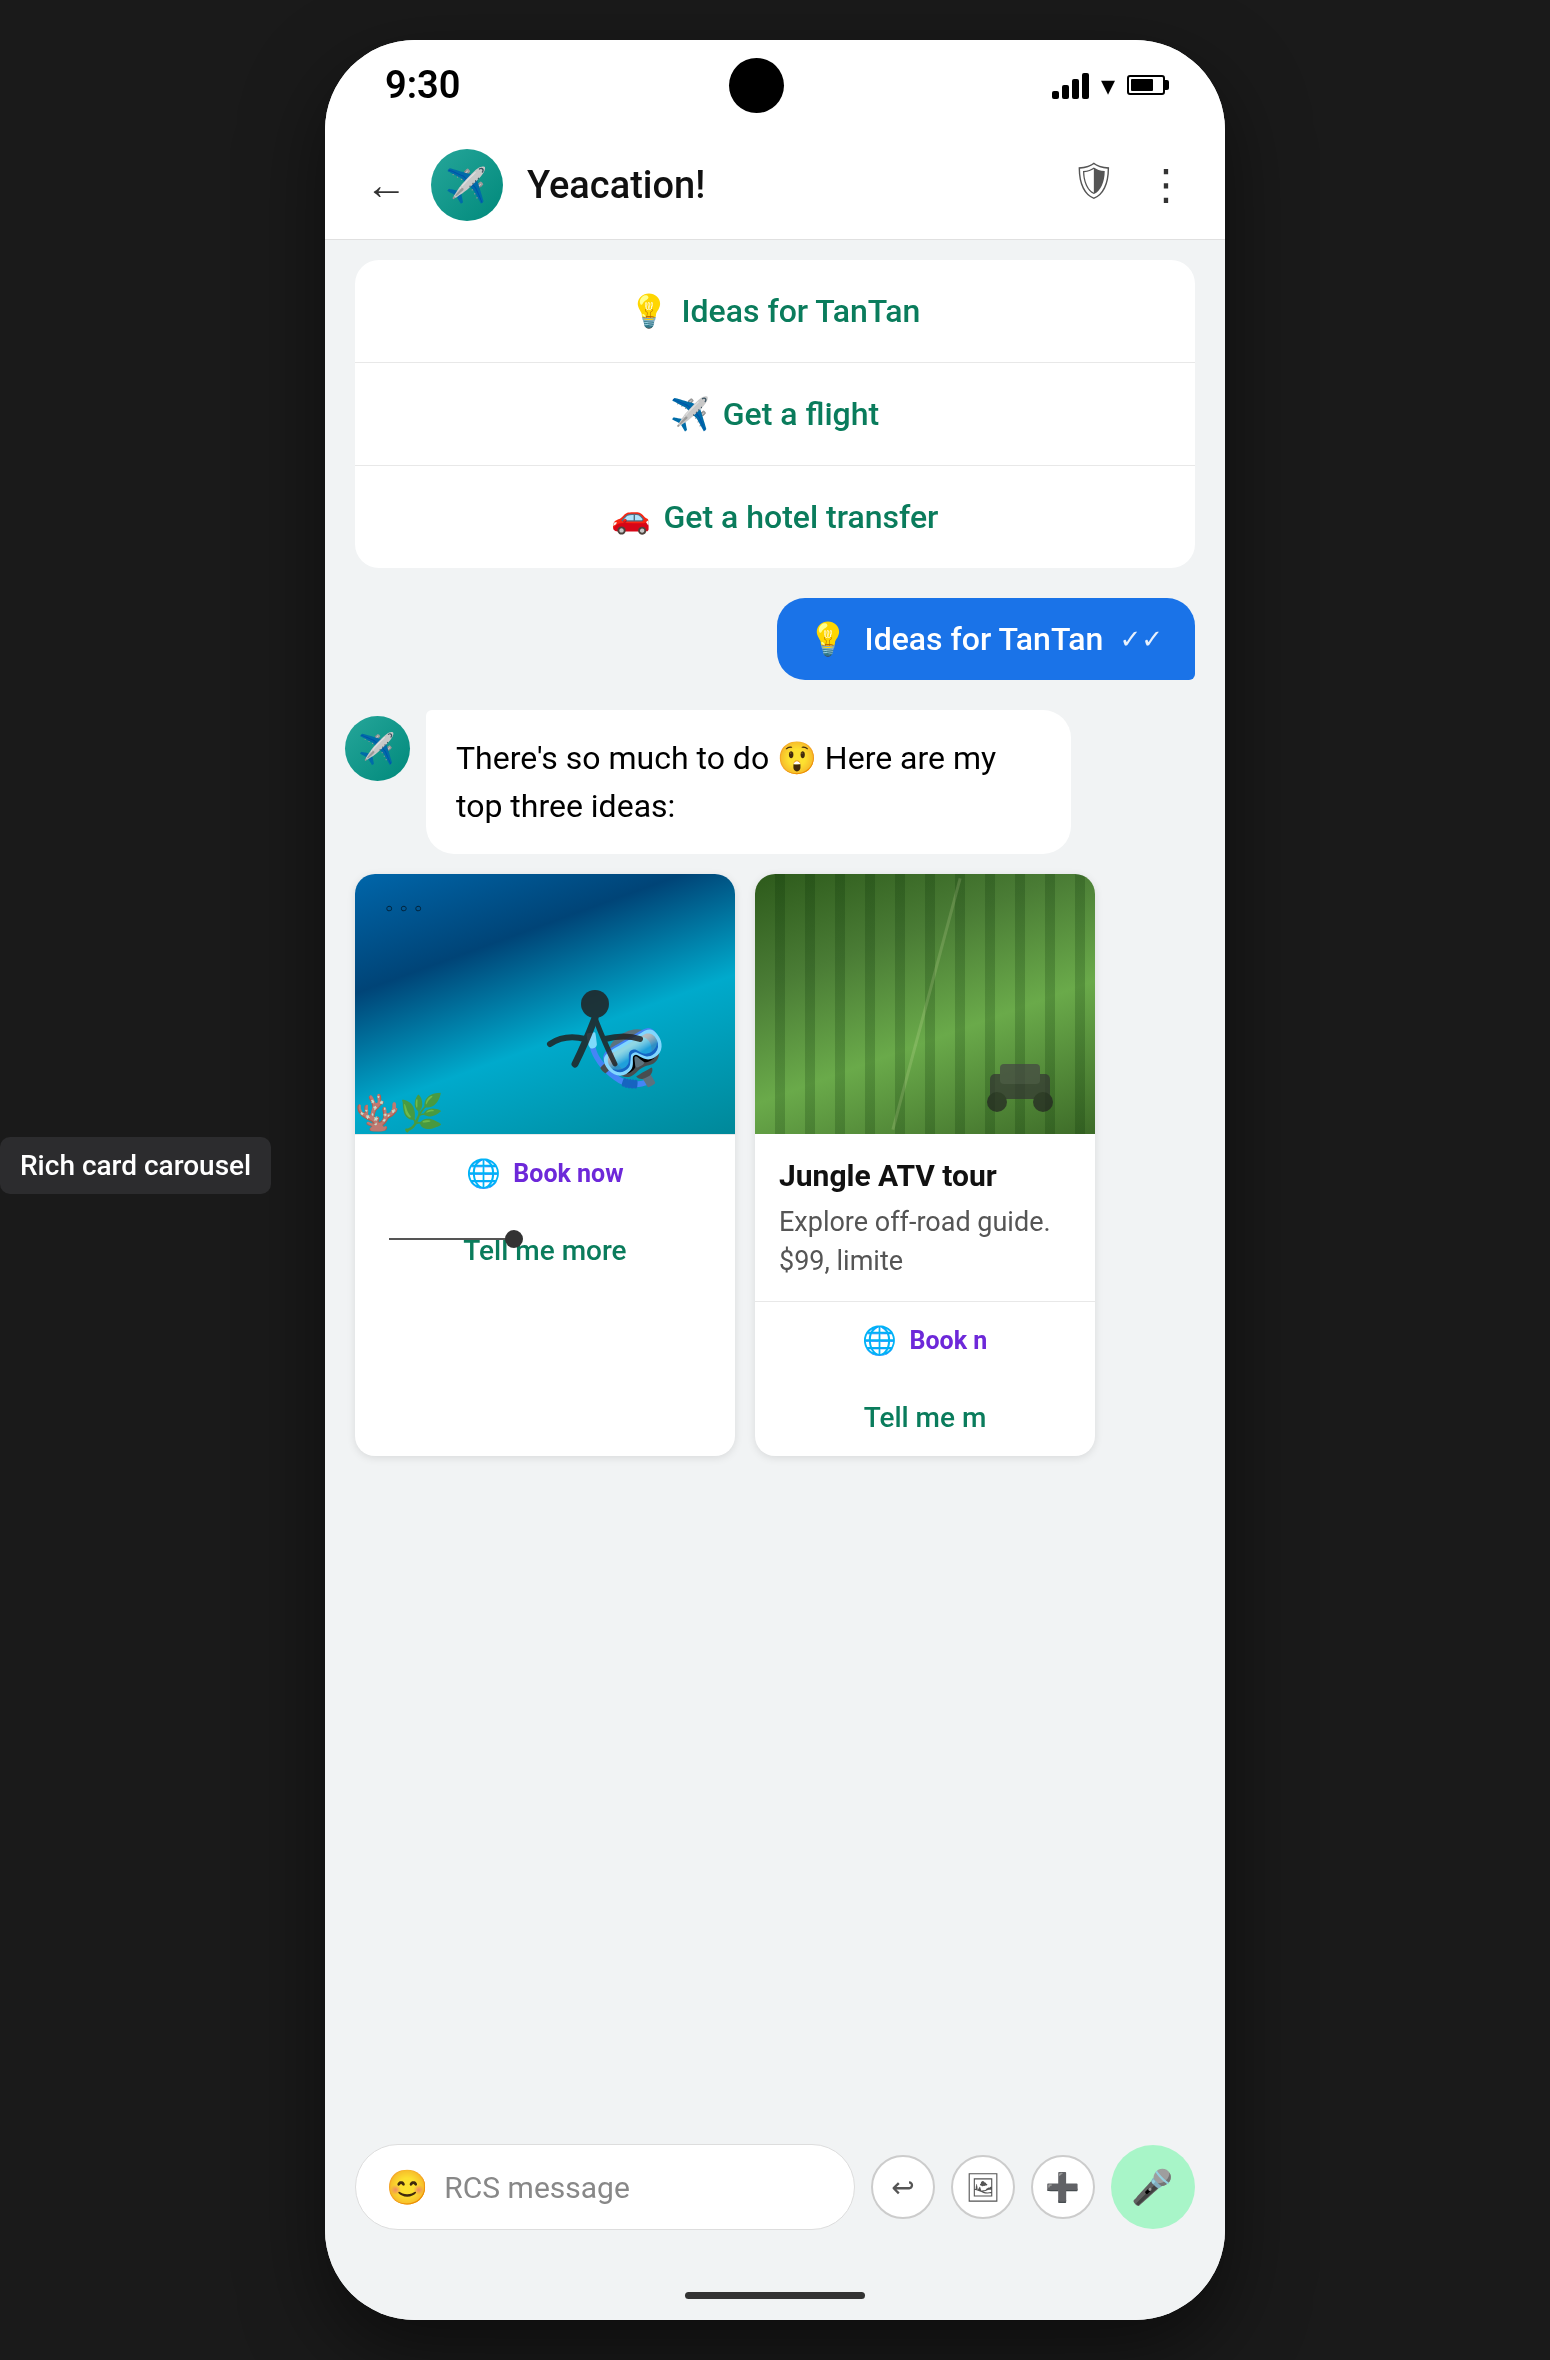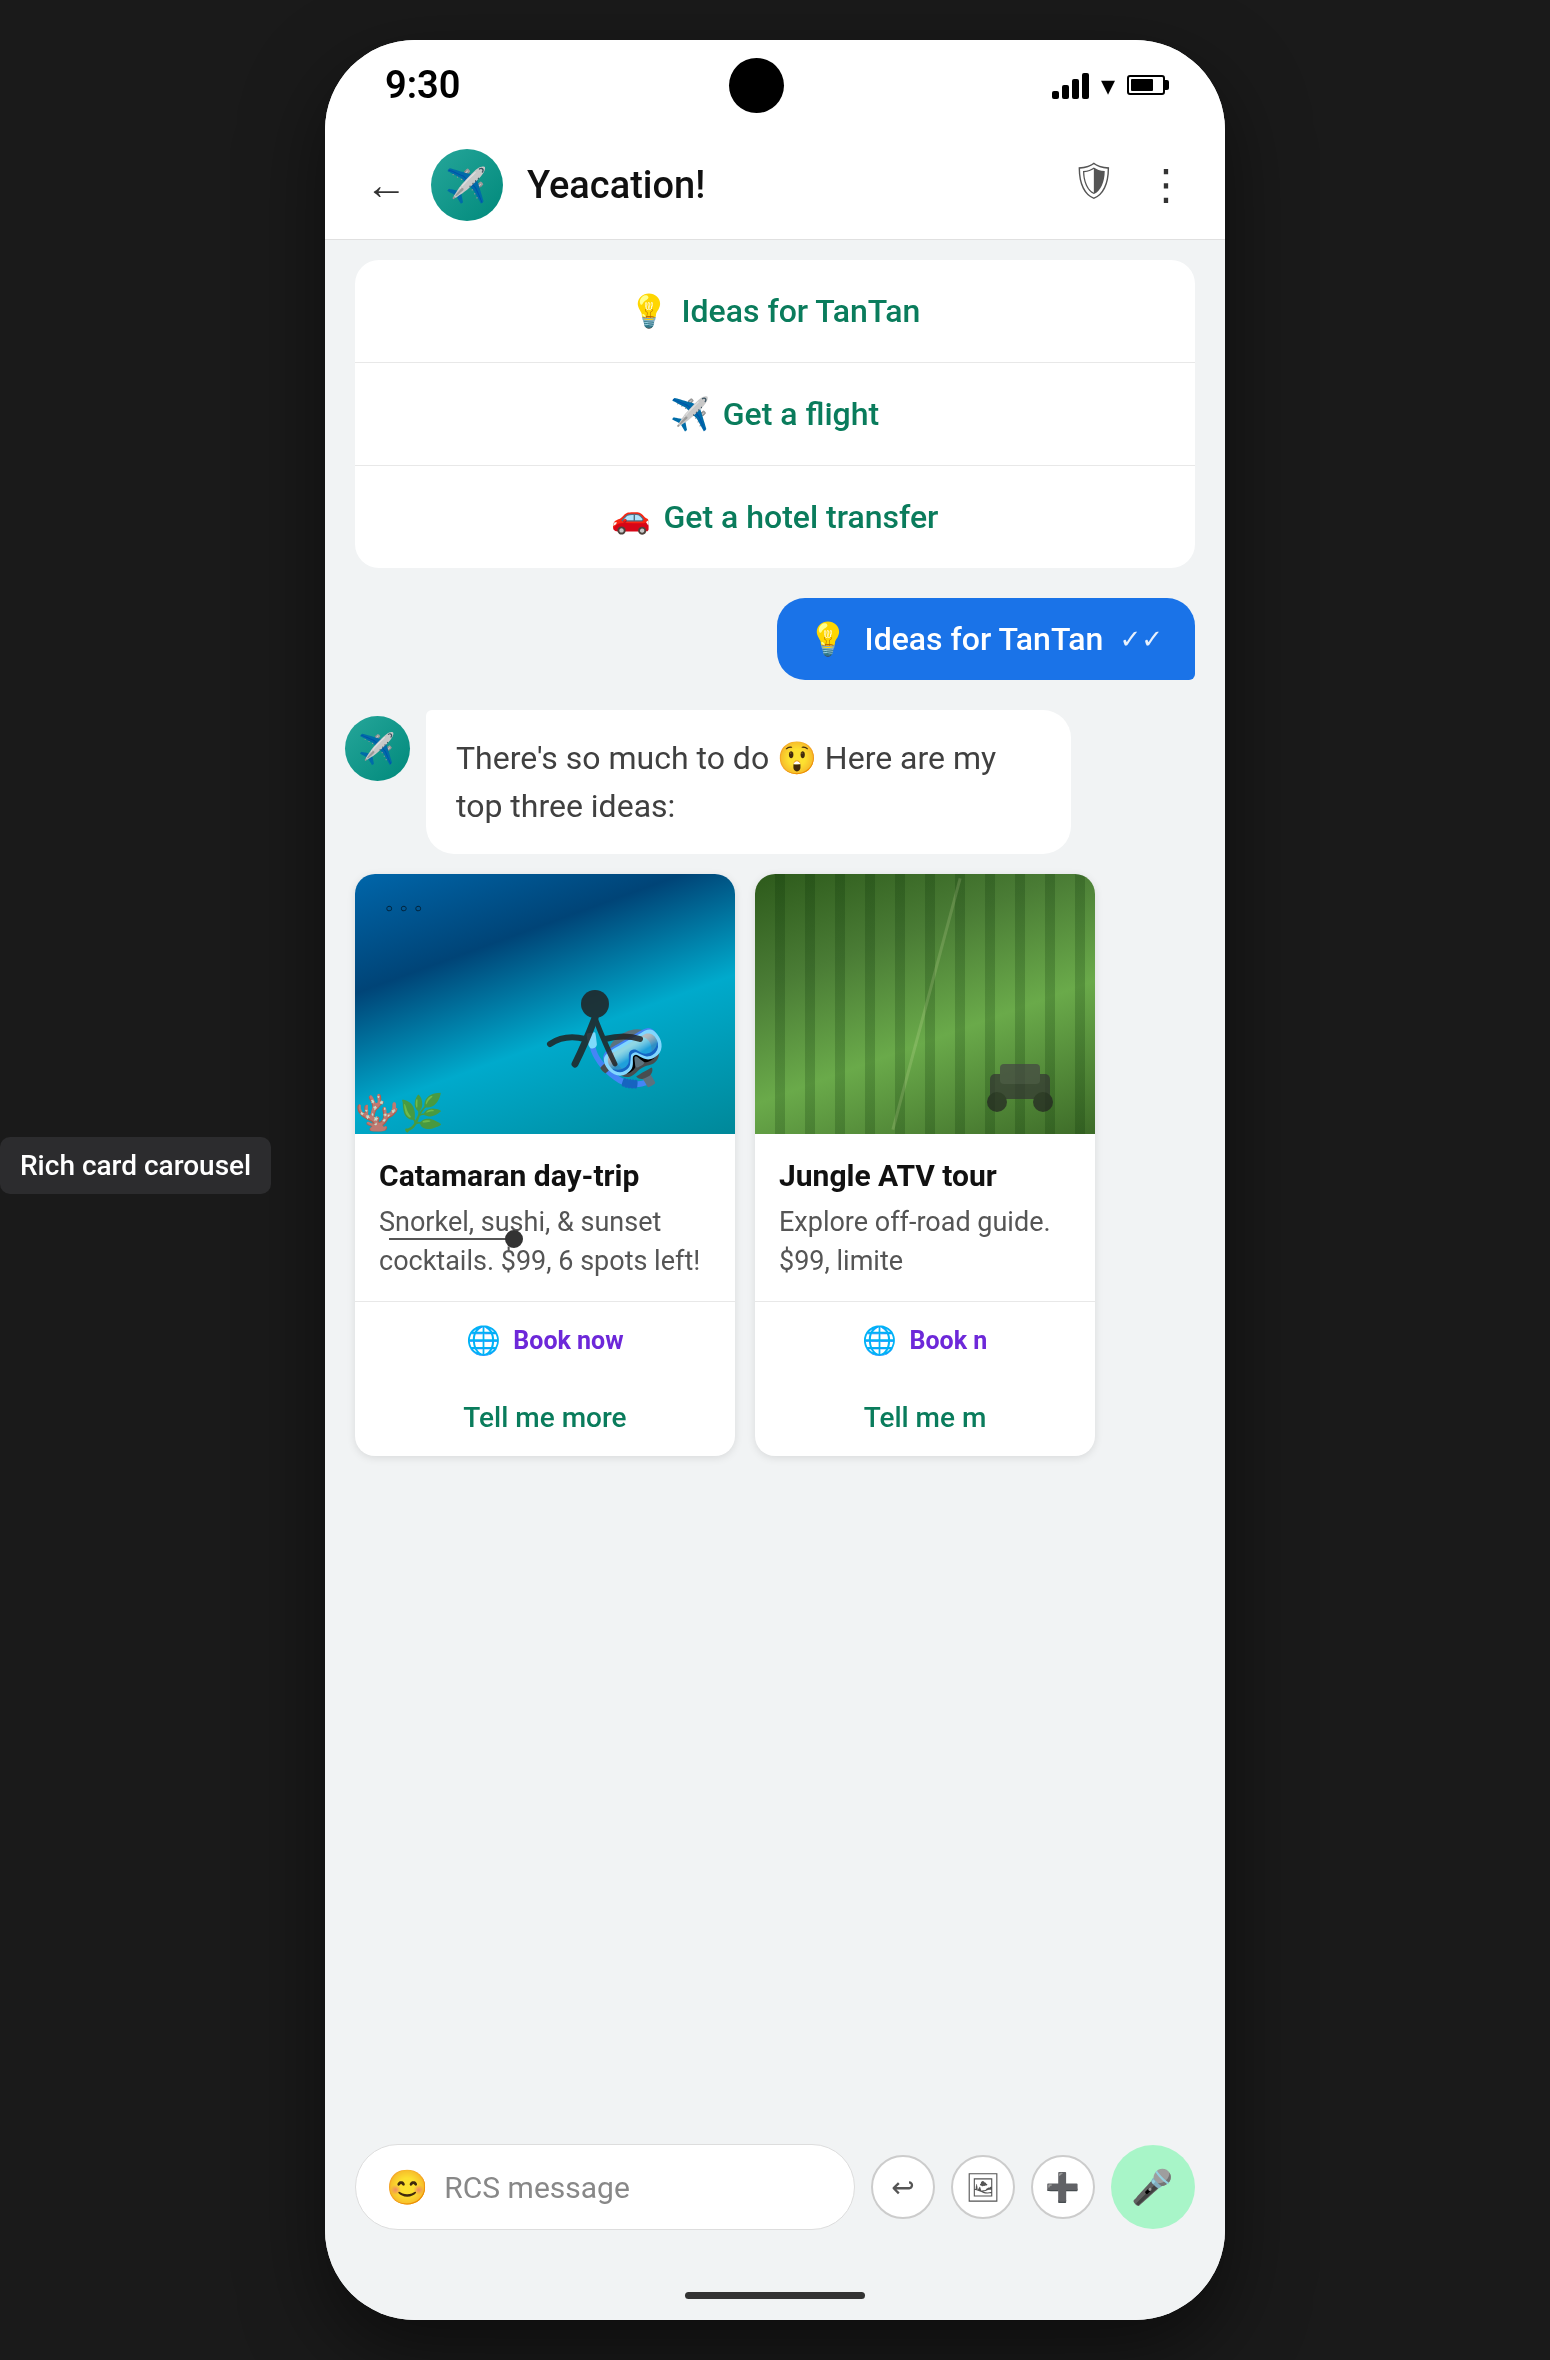--- a/index.html
+++ b/index.html
@@ -280,21 +280,21 @@
       font-size: 30px;
       flex-shrink: 0;
       margin-top: 6px;
     }
 
     .bot-bubble {
       background: #fff;
       border-radius: 6px 28px 28px 28px;
       padding: 24px 30px;
       font-size: 32px;
-      color: #404040;
+      color: #000000;
       line-height: 1.5;
       max-width: 75%;
     }
 
     
     .carousel-wrap {
       overflow: hidden;
       padding: 10px 0 10px 30px;
       display: flex;
       gap: 20px;
@@ -588,24 +588,20 @@
             <div class="underwater-coral">🪸🌿</div>
             <div class="underwater-diver">🤿</div>
 
             <svg style="position:absolute;bottom:50px;right:80px;opacity:0.85" width="120" height="100" viewBox="0 0 120 100">
               <ellipse cx="60" cy="20" rx="14" ry="14" fill="#222"></ellipse>
               <path d="M60 34 Q50 60 40 80" stroke="#222" stroke-width="7" fill="none" stroke-linecap="round"></path>
               <path d="M60 34 Q70 60 80 80" stroke="#222" stroke-width="5" fill="none" stroke-linecap="round"></path>
               <path d="M50 55 Q30 50 15 60" stroke="#222" stroke-width="6" fill="none" stroke-linecap="round"></path>
               <path d="M70 55 Q90 50 105 55" stroke="#222" stroke-width="6" fill="none" stroke-linecap="round"></path>
             </svg>
-          </div>
-          <div class="card-content">
-            <div class="card-title">Catamaran day-trip</div>
-            <div class="card-desc">Snorkel, sushi, &amp; sunset cocktails. $99, 6 spots left!</div>
           </div>
           <div class="card-action">
             <span class="card-action-icon">🌐</span>
             <span class="card-action-text">Book now</span>
           </div>
           <div class="card-action2">
             <span class="card-action2-text">Tell me more</span>
           </div>
         </div>
 

